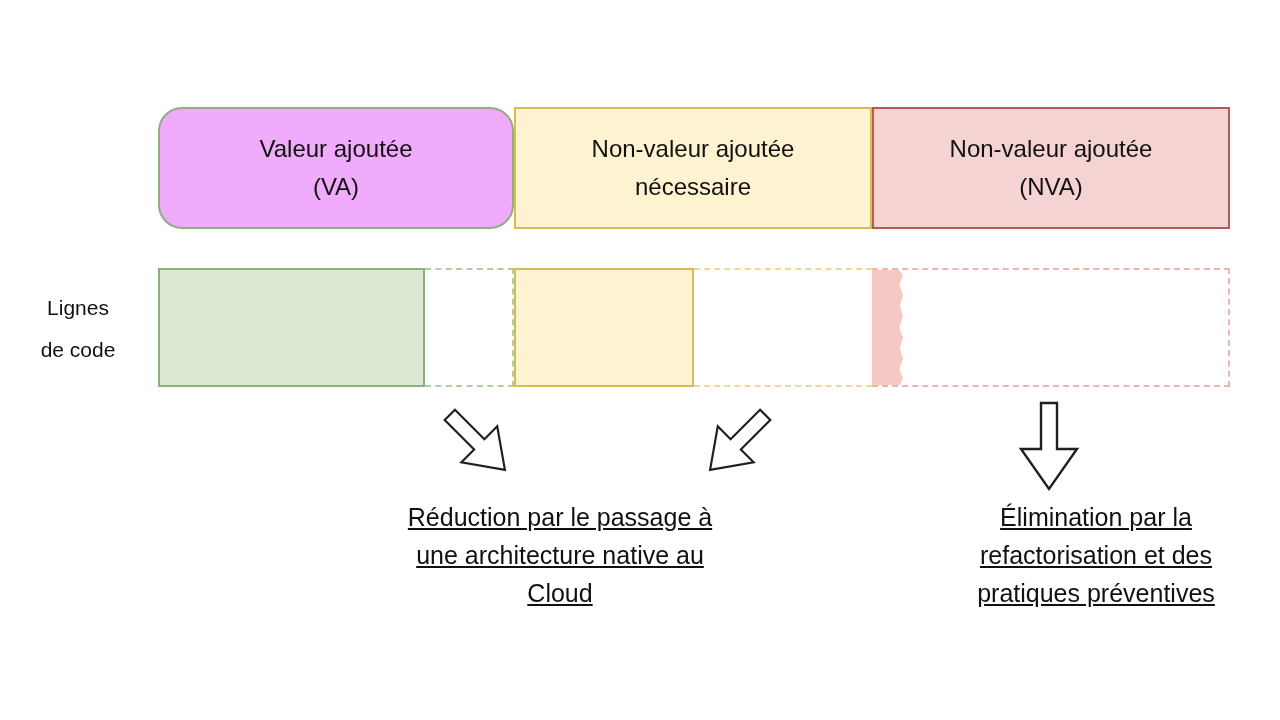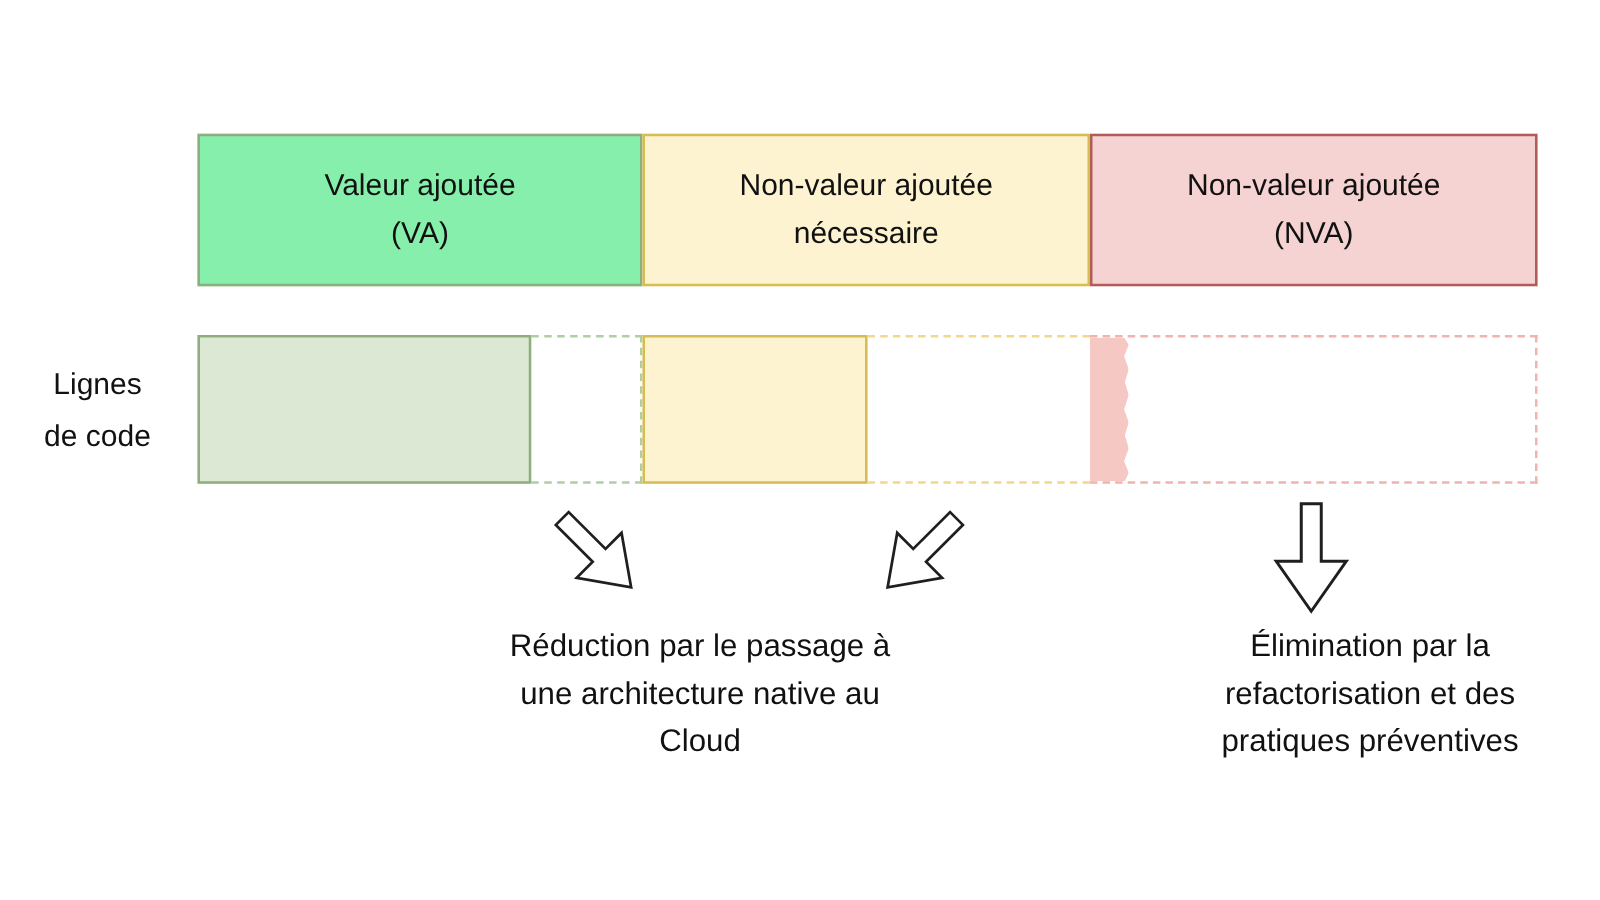--- a/index.html
+++ b/index.html
@@ -19,21 +19,21 @@
     text-align:center;font-size:24px;line-height:38px;
     white-space:pre-line;
   }
   .zone-va{left:158px;width:356px;}
   .zone-nvan{left:514px;width:358px;}
   .zone-nva{left:872px;width:358px;}
 
   
   .row-label{
     left:8px;top:287px;width:140px;
-    text-align:center;font-size:24px;line-height:42px;
+    text-align:center;font-size:21px;line-height:42px;
     white-space:pre-line;
   }
   .seg{top:268px;height:119px;}
   .seg-solid{border:2px solid transparent;}
   .seg-dash-tb{border-top:2px dashed transparent;border-bottom:2px dashed transparent;}
   .seg-dash-r{border-right:2px dashed transparent;}
   .seg-va-solid{left:158px;width:267px;}
   .seg-va-dash{left:425px;width:89px;}
   .seg-nvan-solid{left:514px;width:180px;}
   .seg-nvan-dash{left:694px;width:178px;}
@@ -48,28 +48,29 @@
   .arrow-box svg{display:block;}
   .arrow1{left:428px;top:393px;transform:rotate(-45deg);}
   .arrow2{left:687px;top:393px;transform:rotate(45deg);}
   .arrow3{left:1017px;top:400px;width:64px;height:94px;}
 
   
   .note{
     top:498px;text-align:center;
     font-size:25px;line-height:38px;
     white-space:pre-line;
+    text-decoration:underline;
   }
   .note-left{left:338px;width:444px;}
   .note-right{left:916px;width:360px;}
 </style>
 </head>
 <body>
 
-<div class="abs zone zone-va" style="background-color: #86efac; border-color: rgb(143, 174, 126);">Valeur ajoutée
+<div class="abs zone zone-va" style="background-color: #f0abfc; border-color: rgb(143, 174, 126); border-radius: 24px;">Valeur ajoutée
 (VA)</div>
 
 <div class="abs zone zone-nvan" style="background-color: rgb(253, 243, 208); border-color: rgb(214, 188, 82);">Non-valeur ajoutée
 nécessaire</div>
 
 <div class="abs zone zone-nva" style="background-color: rgb(245, 211, 210); border-color: rgb(178, 92, 90);">Non-valeur ajoutée
 (NVA)</div>
 
 <div class="abs row-label">Lignes
 de code</div>

